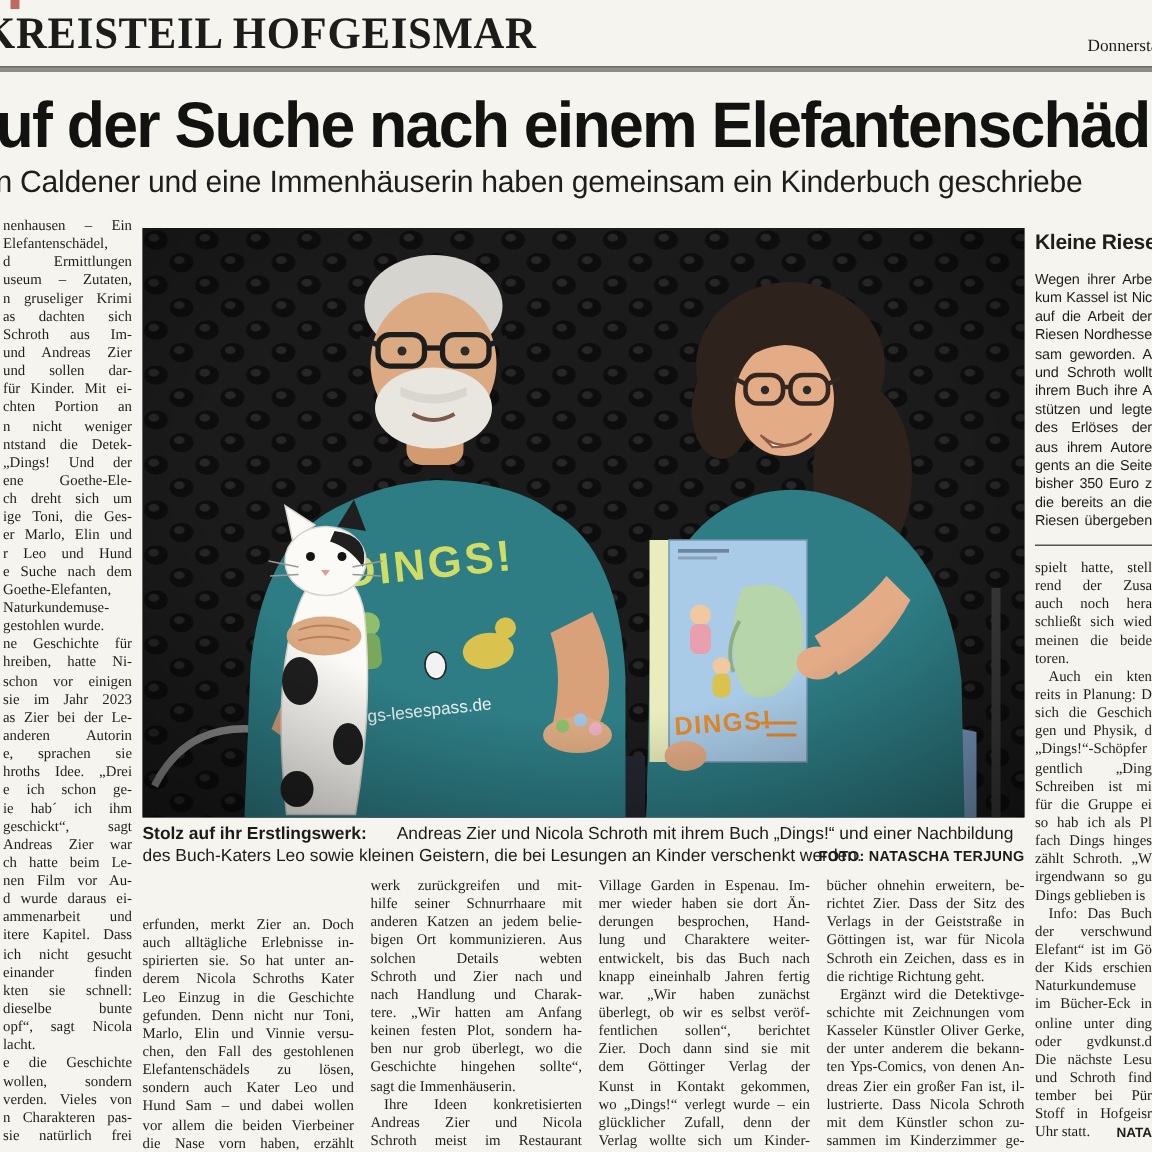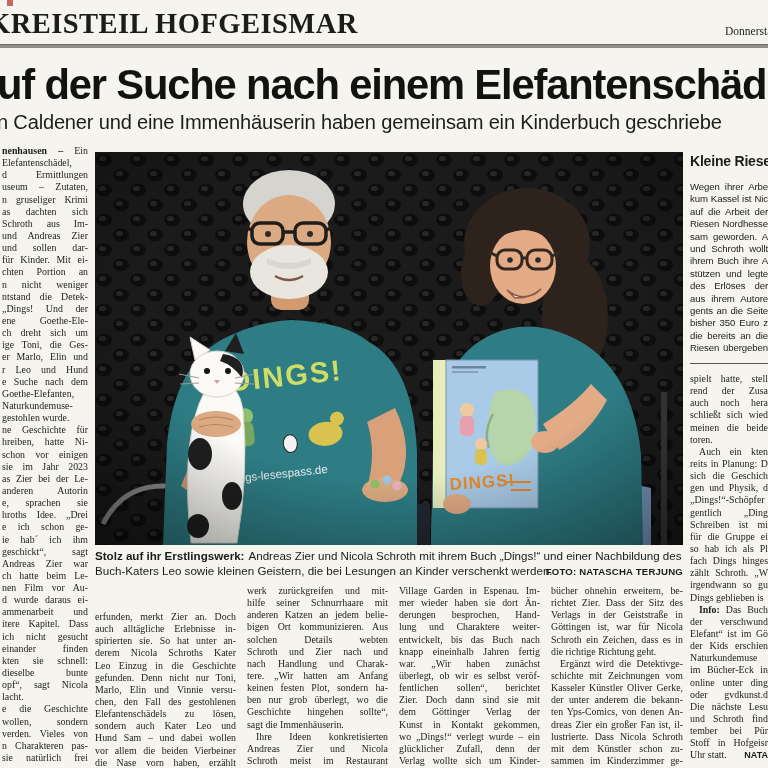--- a/index.html
+++ b/index.html
@@ -13,38 +13,38 @@
   .mast-rule{position:absolute;left:0;top:44px;width:768px;height:3px;background:#8e8d89;border-top:1px solid #6b6a66;}
   .headline{position:absolute;left:-3px;top:60px;font-family:"Liberation Sans",sans-serif;
         font-weight:bold;font-size:43px;letter-spacing:-1.2px;white-space:nowrap;
         transform:scaleX(.97);transform-origin:left;color:#121210;}
   .subheadline{position:absolute;left:-3px;top:110px;font-family:"Liberation Sans",sans-serif;
         font-size:20.5px;letter-spacing:-.2px;white-space:nowrap;transform:scaleX(.98);transform-origin:left;}
   .col{position:absolute;font-size:9.9px;line-height:12.15px;}
   .tl{height:12.15px;overflow:hidden;text-align:justify;text-align-last:justify;}
   .tl.end{text-align-last:left;}
   .tl.ind{text-indent:9px;}
-  .tl b{font-weight:bold;}
+  .tl b{font-weight:normal;}
   .tl .rt{float:right;font-family:"Liberation Sans",sans-serif;font-size:9px;font-weight:bold;}
   .c1{left:2px;top:145px;width:86px;}
   .c2{left:95px;top:585px;width:141px;margin-top:26px;}
   .c3{left:247px;top:585px;width:141px;}
   .c4{left:399px;top:585px;width:141px;}
   .c5{left:551px;top:585px;width:132px;}
   .c6{left:690px;top:373px;width:78px;}
   .sidebar-head{position:absolute;left:690px;top:153px;font-family:"Liberation Sans",sans-serif;
         font-weight:bold;font-size:14px;white-space:nowrap;letter-spacing:-.2px;}
   .sidebar{left:690px;top:181px;width:78px;font-family:"Liberation Sans",sans-serif;
         font-size:9.6px;line-height:12.4px;letter-spacing:-.1px;}
   .sidebar .tl{height:12.4px;}
   .sidebar-rule{position:absolute;left:690px;top:363px;width:78px;height:1px;background:#55544f;}
   .photo{position:absolute;left:95px;top:152px;width:588px;height:393px;background:#161616;}
   .caption{position:absolute;left:95px;top:549px;width:588px;font-family:"Liberation Sans",sans-serif;
         font-size:11.6px;line-height:14.8px;color:#1b1b19;}
-  .caption b{margin-right:4px;}
+  .caption b{margin-right:20px;}
   .credit{position:absolute;right:0;top:16px;font-size:9.6px;font-weight:bold;letter-spacing:.2px;}
 </style>
 </head>
 <body>
 
 <div class="page">
   <div class="corner-mark"></div>
 
   <div class="mast-title">KREISTEIL HOFGEISMAR</div>
   <div class="mast-date">Donnerstag</div>

